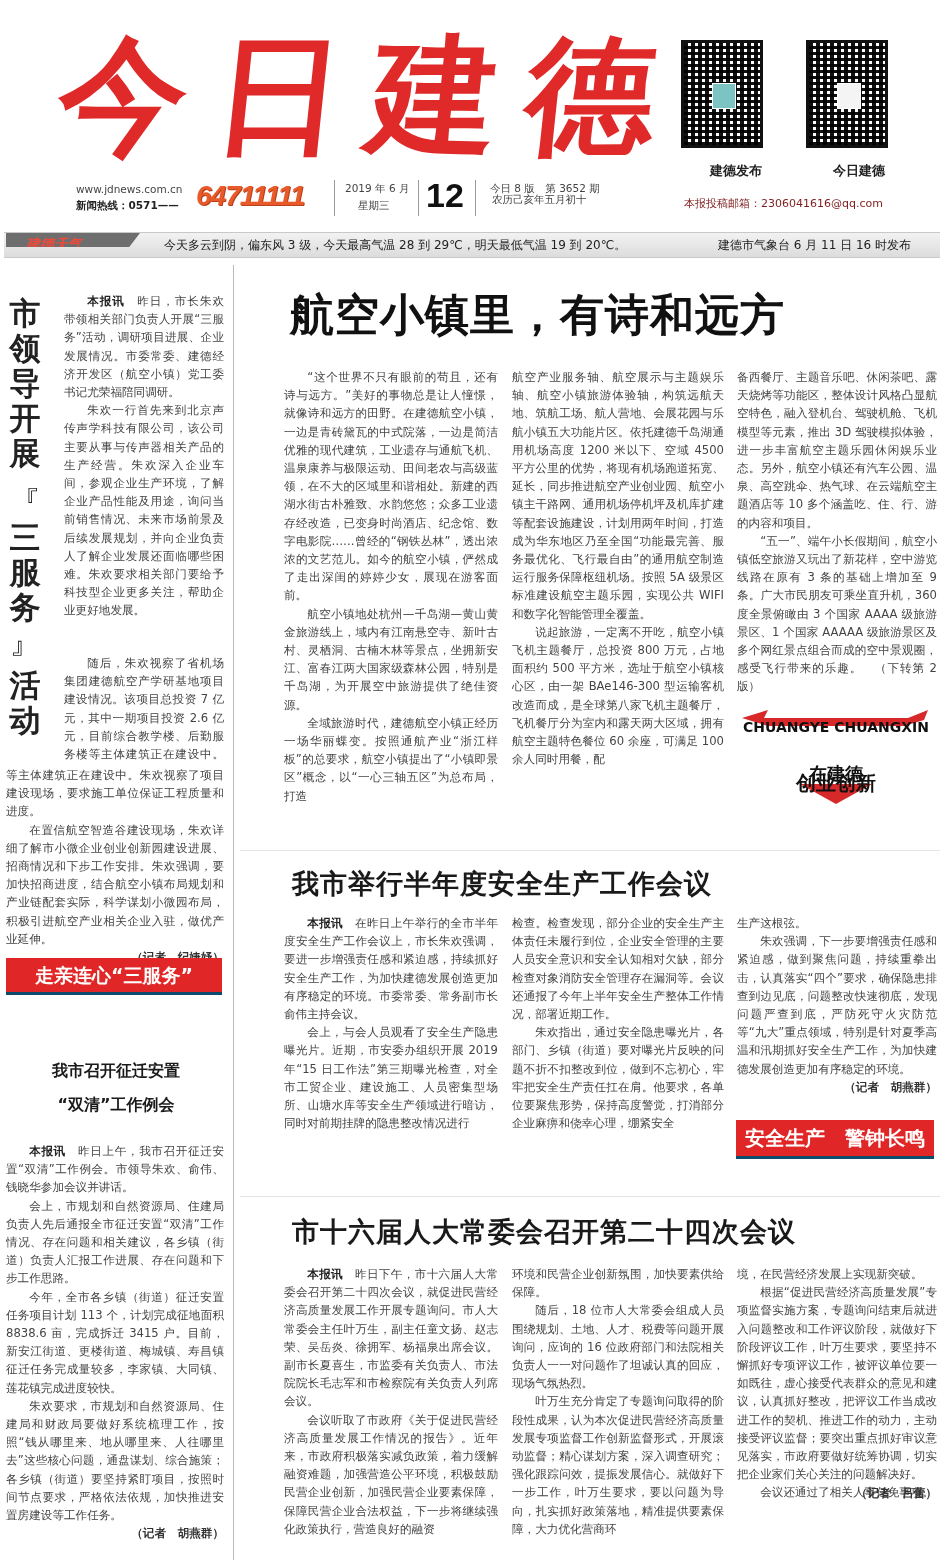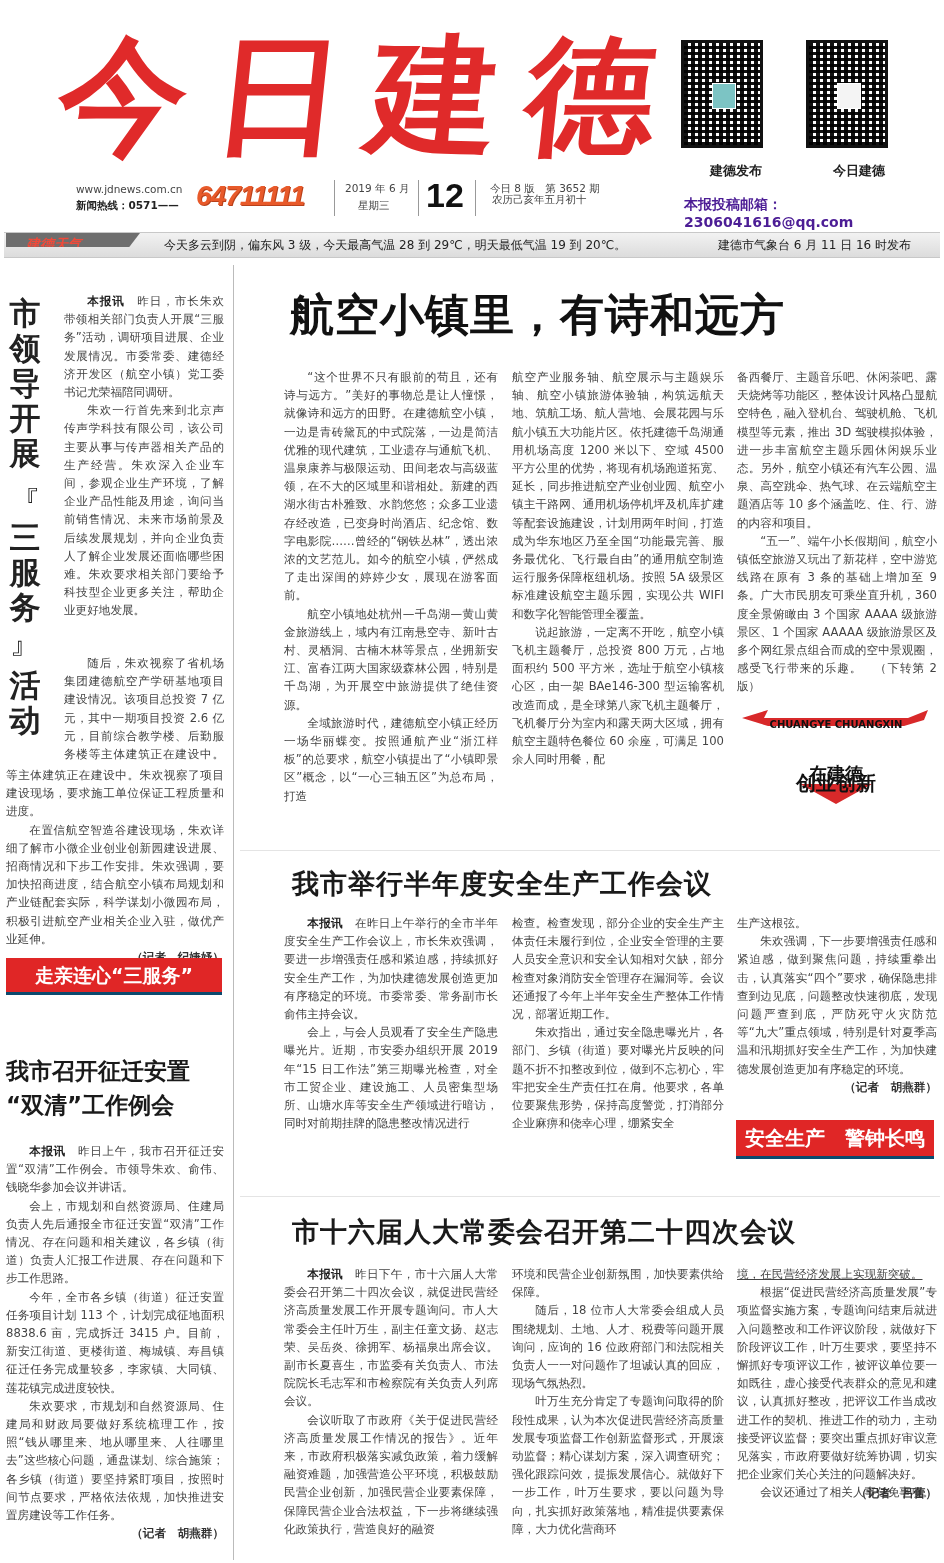--- a/index.html
+++ b/index.html
@@ -11,21 +11,21 @@
       repeating-linear-gradient(90deg,#111 0 4px,#fff 4px 7px),
       repeating-linear-gradient(0deg,#111 0 3px,#fff 3px 6px);
       background-blend-mode:multiply;border:3px solid #111;box-sizing:border-box;}
   .qr .center{position:absolute;left:28px;top:40px;width:22px;height:24px;background:#7cc4c4;border:1px solid #fff;}
   .qr2 .center{background:#f4f4f4;}
   .qr-label{font-size:13px;font-weight:bold;color:#222;text-align:center;width:82px;}
   .info-small{font-size:10.5px;color:#444;}
   .hotline-num{font-family:"Liberation Sans",sans-serif;font-weight:bold;font-style:italic;color:#e85a2a;font-size:28px;letter-spacing:-1px;text-shadow:1px 1px 0 #b8401a;}
   .vsep{width:1px;background:#999;}
   .daynum{font-family:"Liberation Sans",sans-serif;font-weight:bold;font-size:34px;color:#111;}
-  .email{font-size:14px;font-weight:bold;color:#4c1d95;}
+  .email{font-size:11px;font-weight:normal;color:#7f1d1d;}
   .weather-bar{left:4px;top:232px;width:936px;height:24px;background:linear-gradient(#f2f2f2,#dcdcdc);border-top:1px solid #c8c8c8;border-bottom:1px solid #c8c8c8;}
   .weather-tag{left:6px;top:233px;width:134px;height:14px;background:#6e6e6e;clip-path:polygon(0 0,100% 0,92% 100%,0 100%);}
   .weather-tag span{display:block;color:#f04a3a;font-weight:bold;font-style:italic;font-size:14px;line-height:22px;padding-left:20px;}
   .weather-text{font-size:12px;color:#222;top:237px;}
   .divider-v{background:#bbb;width:1px;}
   .vert-title{left:8px;top:296px;width:34px;font-size:31px;font-weight:bold;color:#222;line-height:35px;text-align:center;}
   .body-text{font-size:11.6px;line-height:18.2px;color:#444;text-align:justify;font-family:"DejaVu Sans",sans-serif;}
   .body-text p{margin:0;text-indent:2em;}
   .body-text b{color:#222;}
   .byline{text-align:right;font-size:11.6px;color:#333;font-weight:bold;}
@@ -99,21 +99,21 @@
 <div class="abs body-text" style="left:64px;top:654px;width:160px;">
   <p style="height:106px;overflow:hidden;">随后，朱欢视察了省机场集团建德航空产学研基地项目建设情况。该项目总投资 7 亿元，其中一期项目投资 2.6 亿元，目前综合教学楼、后勤服务楼等主体建筑正在建设中。朱欢视察了项目建设现场，要求施工单位保证工程质量和进度。</p>
 </div>
 <div class="abs body-text" style="left:6px;top:766px;width:218px;">
   <p style="text-indent:0;">等主体建筑正在建设中。朱欢视察了项目建设现场，要求施工单位保证工程质量和进度。</p>
   <p>在置信航空智造谷建设现场，朱欢详细了解市小微企业创业创新园建设进展、招商情况和下步工作安排。朱欢强调，要加快招商进度，结合航空小镇布局规划和产业链配套实际，科学谋划小微园布局，积极引进航空产业相关企业入驻，做优产业延伸。</p>
   <div class="byline">（记者　纪婕妤）</div>
 </div>
 <div class="abs red-banner" style="left:6px;top:958px;width:216px;height:34px;font-size:19px;line-height:34px;">走亲连心“三服务”</div>
 
-<div class="abs headline" style="left:6px;top:1054px;width:220px;font-size:23px;line-height:34px;">
+<div class="abs headline" style="left:6px;top:1054px;width:220px;font-size:16px;line-height:34px;text-align:center;">
   <div>我市召开征迁安置</div>
   <div>“双清”工作例会</div>
 </div>
 <div class="abs body-text" style="left:6px;top:1142px;width:218px;">
   <p><b>本报讯</b><span>　昨日上午，我市召开征迁安置“双清”工作例会。市领导朱欢、俞伟、钱晓华参加会议并讲话。</span></p>
   <p>会上，市规划和自然资源局、住建局负责人先后通报全市征迁安置“双清”工作情况、存在问题和相关建议，各乡镇（街道）负责人汇报工作进展、存在问题和下步工作思路。</p>
   <p>今年，全市各乡镇（街道）征迁安置任务项目计划 113 个，计划完成征地面积 8838.6 亩，完成拆迁 3415 户。目前，新安江街道、更楼街道、梅城镇、寿昌镇征迁任务完成量较多，李家镇、大同镇、莲花镇完成进度较快。</p>
   <p>朱欢要求，市规划和自然资源局、住建局和财政局要做好系统梳理工作，按照“钱从哪里来、地从哪里来、人往哪里去”这些核心问题，通盘谋划、综合施策；各乡镇（街道）要坚持紧盯项目，按照时间节点要求，严格依法依规，加快推进安置房建设等工作任务。</p>
   <div class="byline">（记者　胡燕群）</div>
 </div>
@@ -132,21 +132,21 @@
 <div class="col body-text" style="left:737px;top:368px;width:200px;">
   <p style="text-indent:0;">备西餐厅、主题音乐吧、休闲茶吧、露天烧烤等功能区，整体设计风格凸显航空特色，融入登机台、驾驶机舱、飞机模型等元素，推出 3D 驾驶模拟体验，进一步丰富航空主题乐园休闲娱乐业态。另外，航空小镇还有汽车公园、温泉、高空跳伞、热气球、在云端航空主题酒店等 10 多个涵盖吃、住、行、游的内容和项目。</p>
   <p>“五一”、端午小长假期间，航空小镇低空旅游又玩出了新花样，空中游览线路在原有 3 条的基础上增加至 9 条。广大市民朋友可乘坐直升机，360 度全景俯瞰由 3 个国家 AAAA 级旅游景区、1 个国家 AAAAA 级旅游景区及多个网红景点组合而成的空中景观圈，感受飞行带来的乐趣。　（下转第 2 版）</p>
 </div>
 
 <div class="abs cyc">
   <svg width="196" height="98" viewBox="0 0 196 98" style="position:absolute;left:0;top:0;">
     <polygon points="4,12 30,4 26,12 170,12 190,4 186,14 166,20 30,20" fill="#d8292a"></polygon>
     <polygon points="62,78 134,78 98,98" fill="#d8292a"></polygon>
   </svg>
-  <div class="abs" style="left:0;top:13px;width:196px;text-align:center;font-size:10px;font-weight:bold;color:#111;">CHUANGYE CHUANGXIN</div>
+  <div class="abs" style="left:0;top:13px;width:196px;text-align:center;font-size:14px;font-weight:bold;color:#111;">CHUANGYE CHUANGXIN</div>
   <div class="abs" style="left:0;top:26px;width:196px;text-align:center;font-size:20px;font-weight:900;color:#111;line-height:30px;margin-top:36px;">创业创新</div>
   <div class="abs" style="left:0;top:56px;width:196px;text-align:center;font-size:18px;font-weight:900;color:#111;line-height:24px;">在建德</div>
 </div>
 
 <div class="abs" style="left:240px;top:850px;width:700px;height:1px;background:#e4e4e4;"></div>
 
 <div class="abs headline" style="left:292px;top:866px;font-size:27px;letter-spacing:1px;">我市举行半年度安全生产工作会议</div>
 <div class="col body-text" style="left:284px;top:914px;width:214px;">
   <p><b>本报讯</b><span>　在昨日上午举行的全市半年度安全生产工作会议上，市长朱欢强调，要进一步增强责任感和紧迫感，持续抓好安全生产工作，为加快建德发展创造更加有序稳定的环境。市委常委、常务副市长俞伟主持会议。</span></p>
   <p>会上，与会人员观看了安全生产隐患曝光片。近期，市安委办组织开展 2019 年“15 日工作法”第三期曝光检查，对全市工贸企业、建设施工、人员密集型场所、山塘水库等安全生产领域进行暗访，同时对前期挂牌的隐患整改情况进行</p>
@@ -168,17 +168,17 @@
 <div class="col body-text" style="left:284px;top:1265px;width:214px;">
   <p><b>本报讯</b><span>　昨日下午，市十六届人大常委会召开第二十四次会议，就促进民营经济高质量发展工作开展专题询问。市人大常委会主任叶万生，副主任童文扬、赵志荣、吴岳炎、徐拥军、杨福泉出席会议。副市长夏喜生，市监委有关负责人、市法院院长毛志军和市检察院有关负责人列席会议。</span></p>
   <p>会议听取了市政府《关于促进民营经济高质量发展工作情况的报告》。近年来，市政府积极落实减负政策，着力缓解融资难题，加强营造公平环境，积极鼓励民营企业创新，加强民营企业要素保障，保障民营企业合法权益，下一步将继续强化政策执行，营造良好的融资</p>
 </div>
 <div class="col body-text" style="left:512px;top:1265px;width:212px;">
   <p style="text-indent:0;">环境和民营企业创新氛围，加快要素供给保障。</p>
   <p>随后，18 位市人大常委会组成人员围绕规划、土地、人才、税费等问题开展询问，应询的 16 位政府部门和法院相关负责人一一对问题作了坦诚认真的回应，现场气氛热烈。</p>
   <p>叶万生充分肯定了专题询问取得的阶段性成果，认为本次促进民营经济高质量发展专项监督工作创新监督形式，开展滚动监督；精心谋划方案，深入调查研究；强化跟踪问效，提振发展信心。就做好下一步工作，叶万生要求，要以问题为导向，扎实抓好政策落地，精准提供要素保障，大力优化营商环</p>
 </div>
 <div class="col body-text" style="left:737px;top:1265px;width:200px;">
-  <p style="text-indent:0;text-decoration:underline;">境，在民营经济发展上实现新突破。</p>
+  <p style="text-indent:0;">境，在民营经济发展上实现新突破。</p>
   <p>根据“促进民营经济高质量发展”专项监督实施方案，专题询问结束后就进入问题整改和工作评议阶段，就做好下阶段评议工作，叶万生要求，要坚持不懈抓好专项评议工作，被评议单位要一如既往，虚心接受代表群众的意见和建议，认真抓好整改，把评议工作当成改进工作的契机、推进工作的动力，主动接受评议监督；要突出重点抓好审议意见落实，市政府要做好统筹协调，切实把企业家们关心关注的问题解决好。</p>
   <p>会议还通过了相关人事任免事项。</p>
   <div class="byline" style="margin-top:-18px;">（记者　吕蕾）</div>
 </div>
 
 </body></html>

